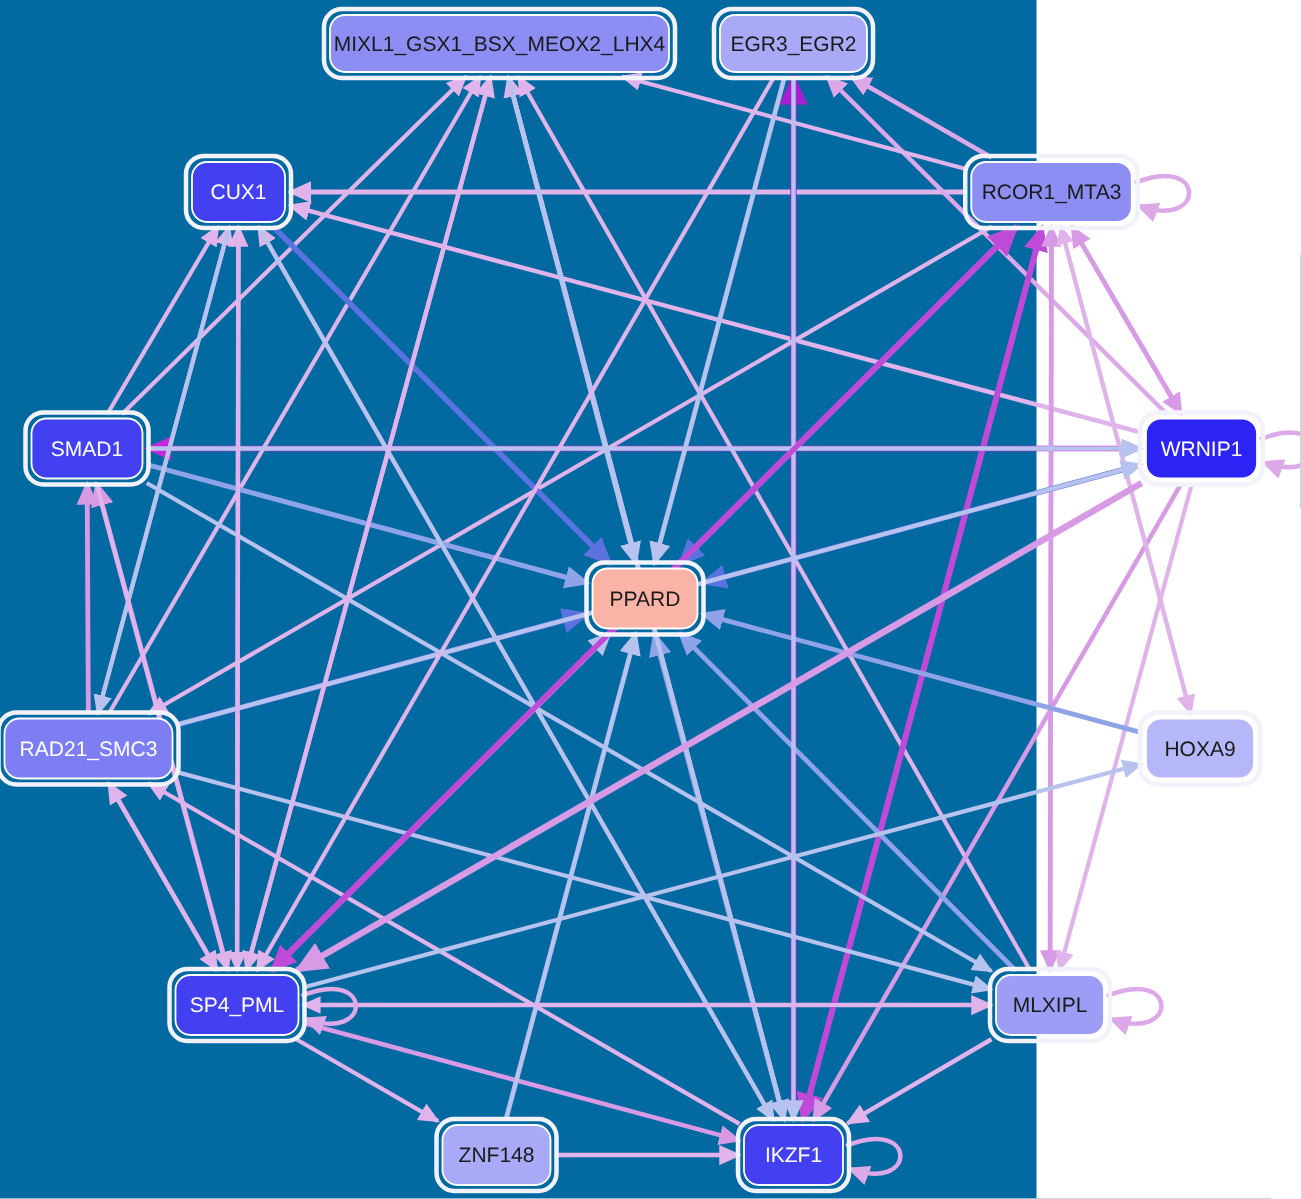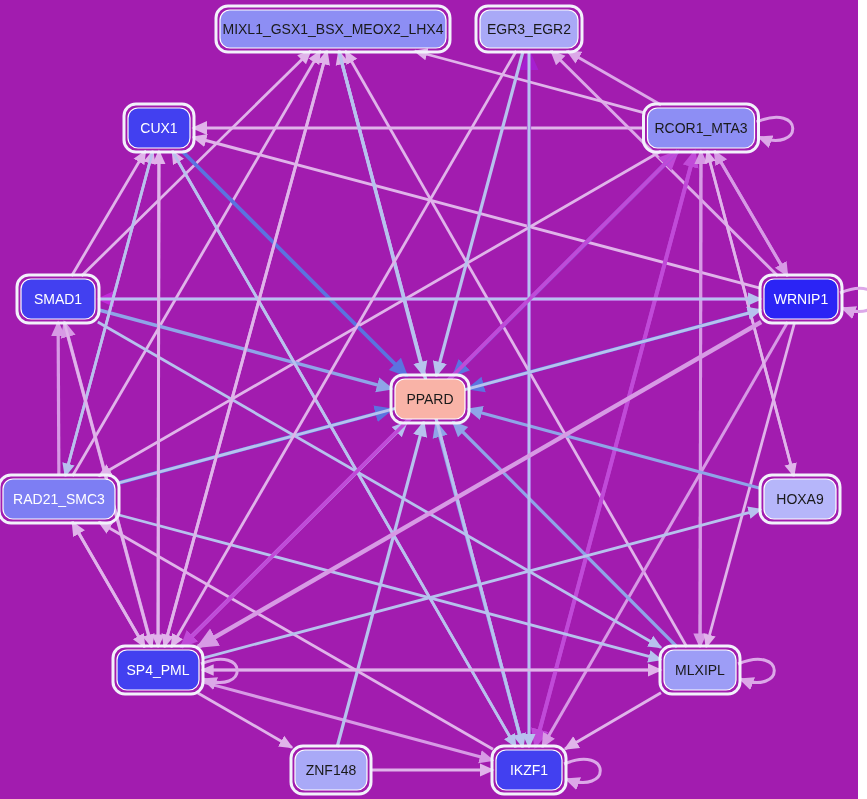--- a/index.html
+++ b/index.html
@@ -8,23 +8,23 @@
     background: #ffffff;
   }
   body {
     width: 867px;
     height: 799px;
     font-family: "Liberation Sans", sans-serif;
     overflow: hidden;
   }
   #graph-root {
     position: relative;
-    width: 858px;
+    width: 691px;
     height: 799px;
-    background: #a21caf;
+    background: #0369a1;
   }
   svg#network {
     position: absolute;
     left: 0;
     top: 0;
     width: 867px;
     height: 799px;
     display: block;
   }
   .node-rect {

